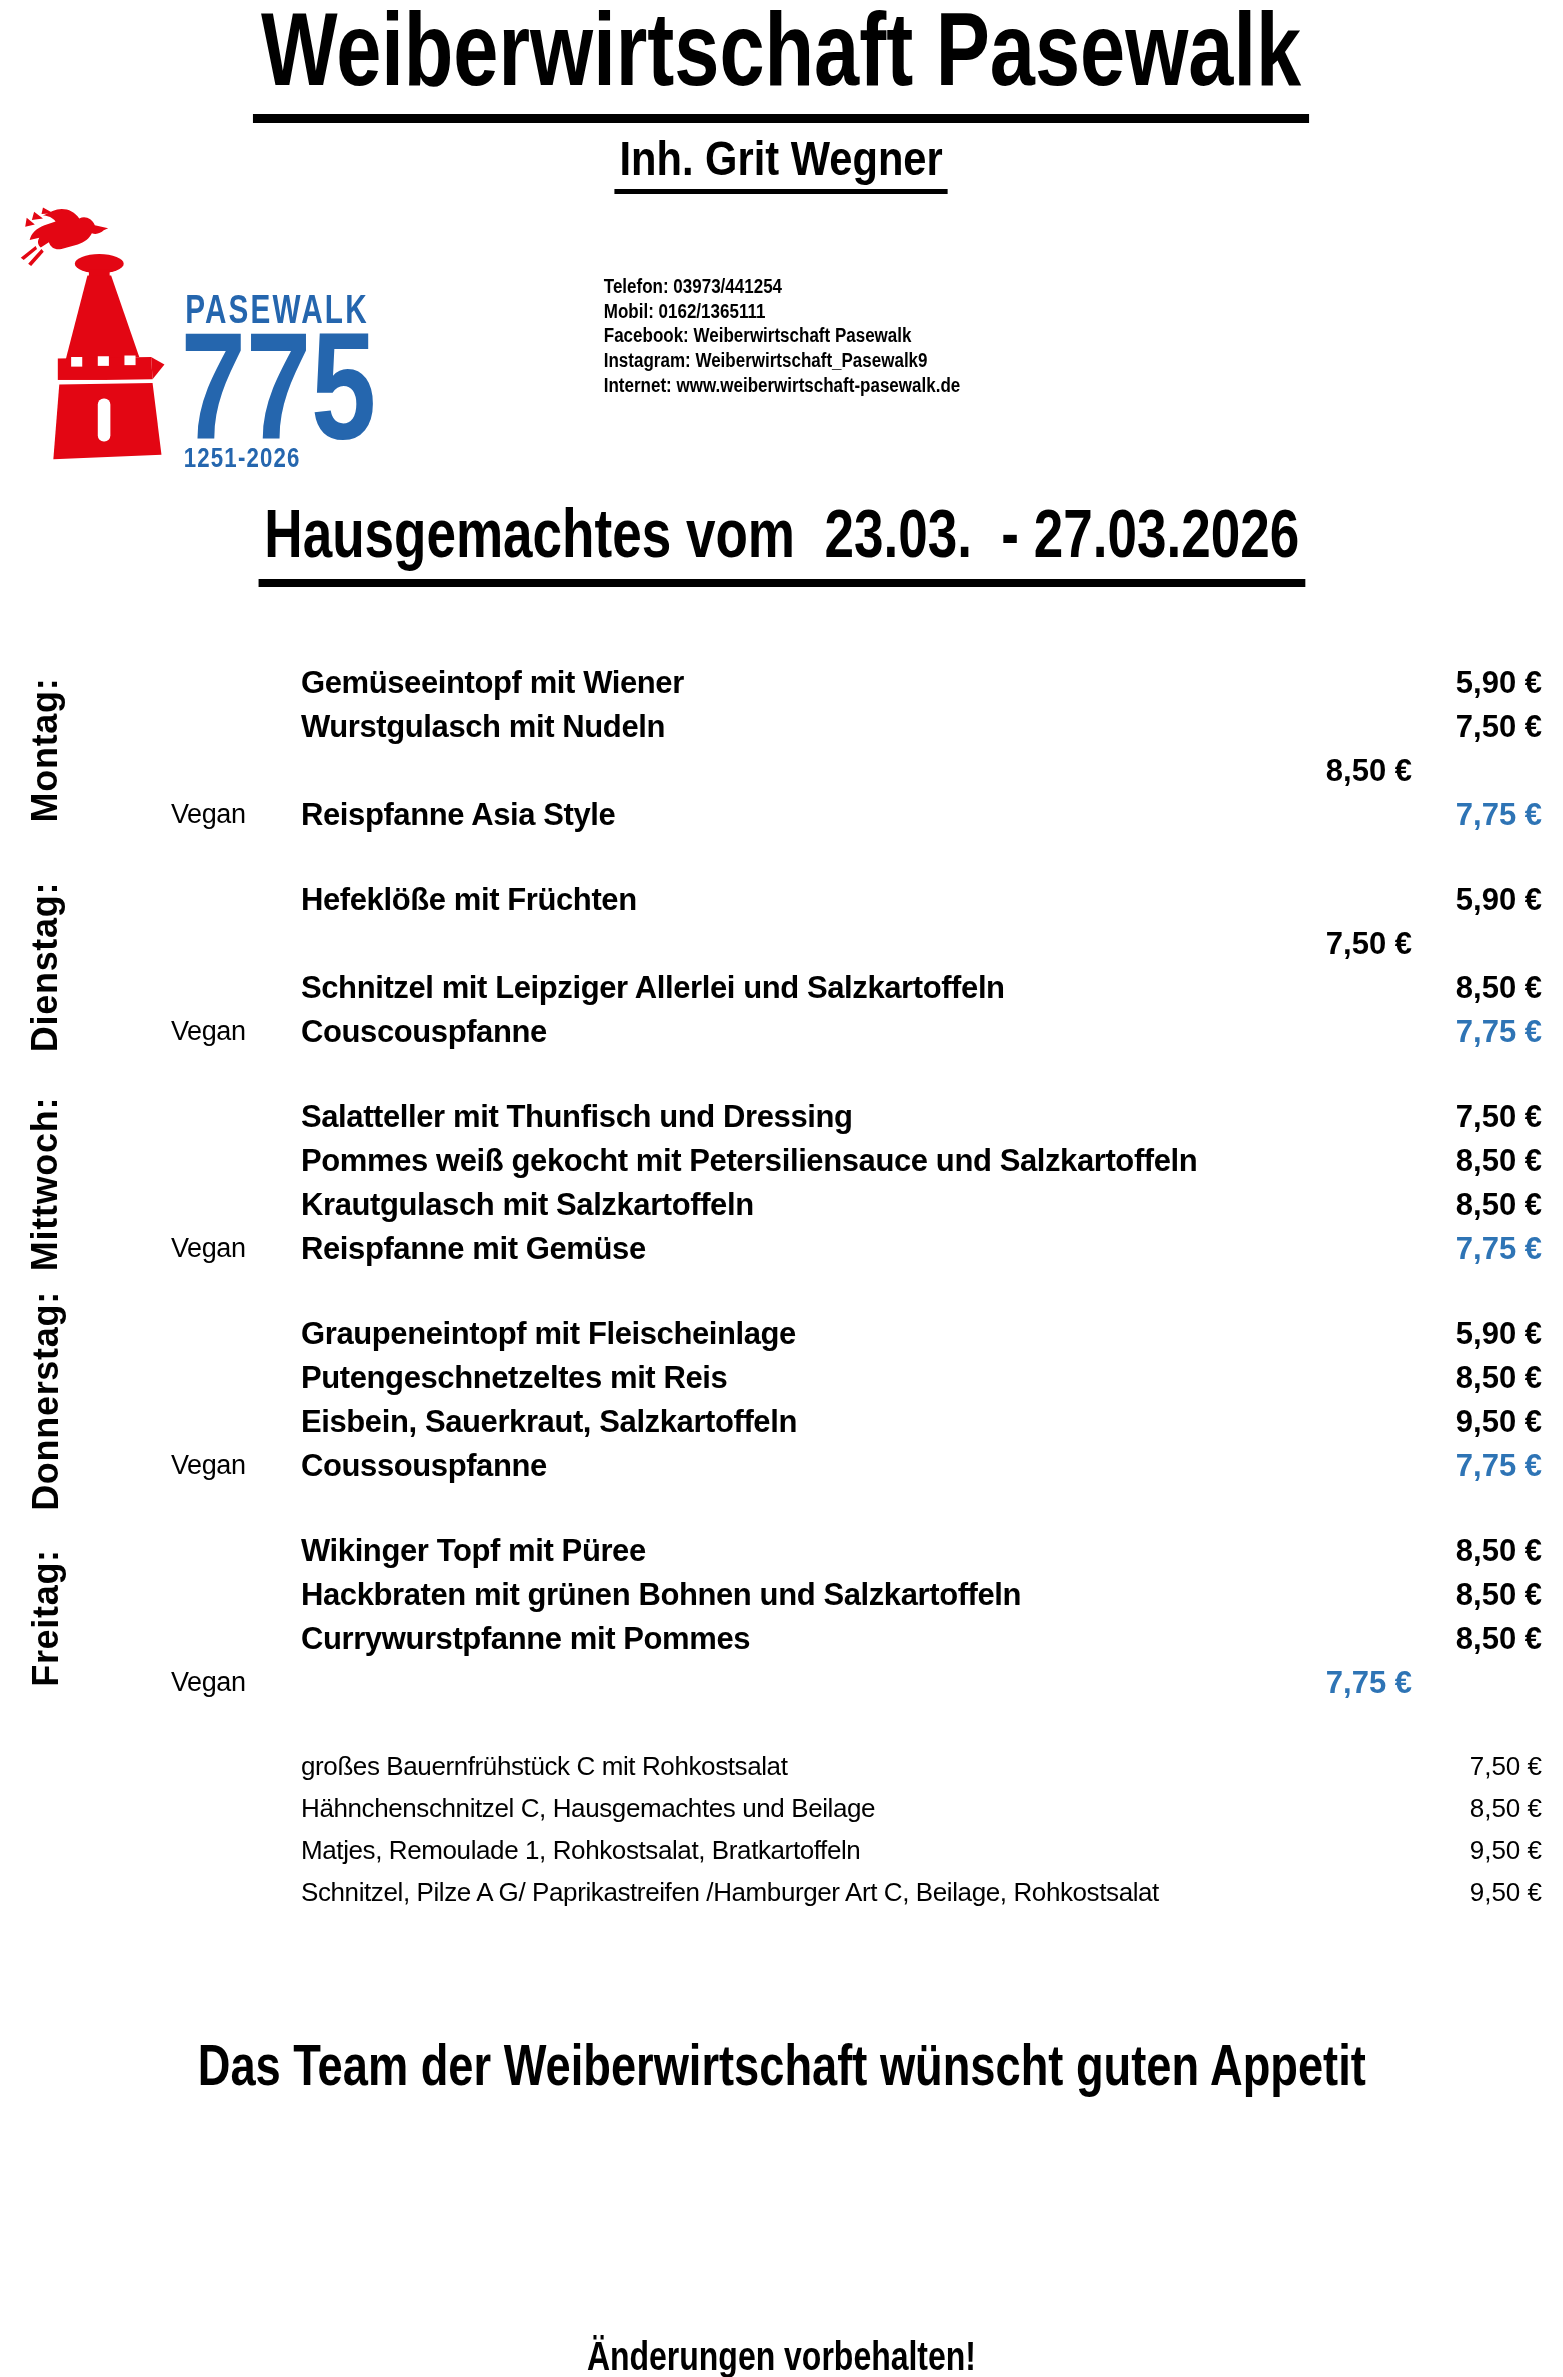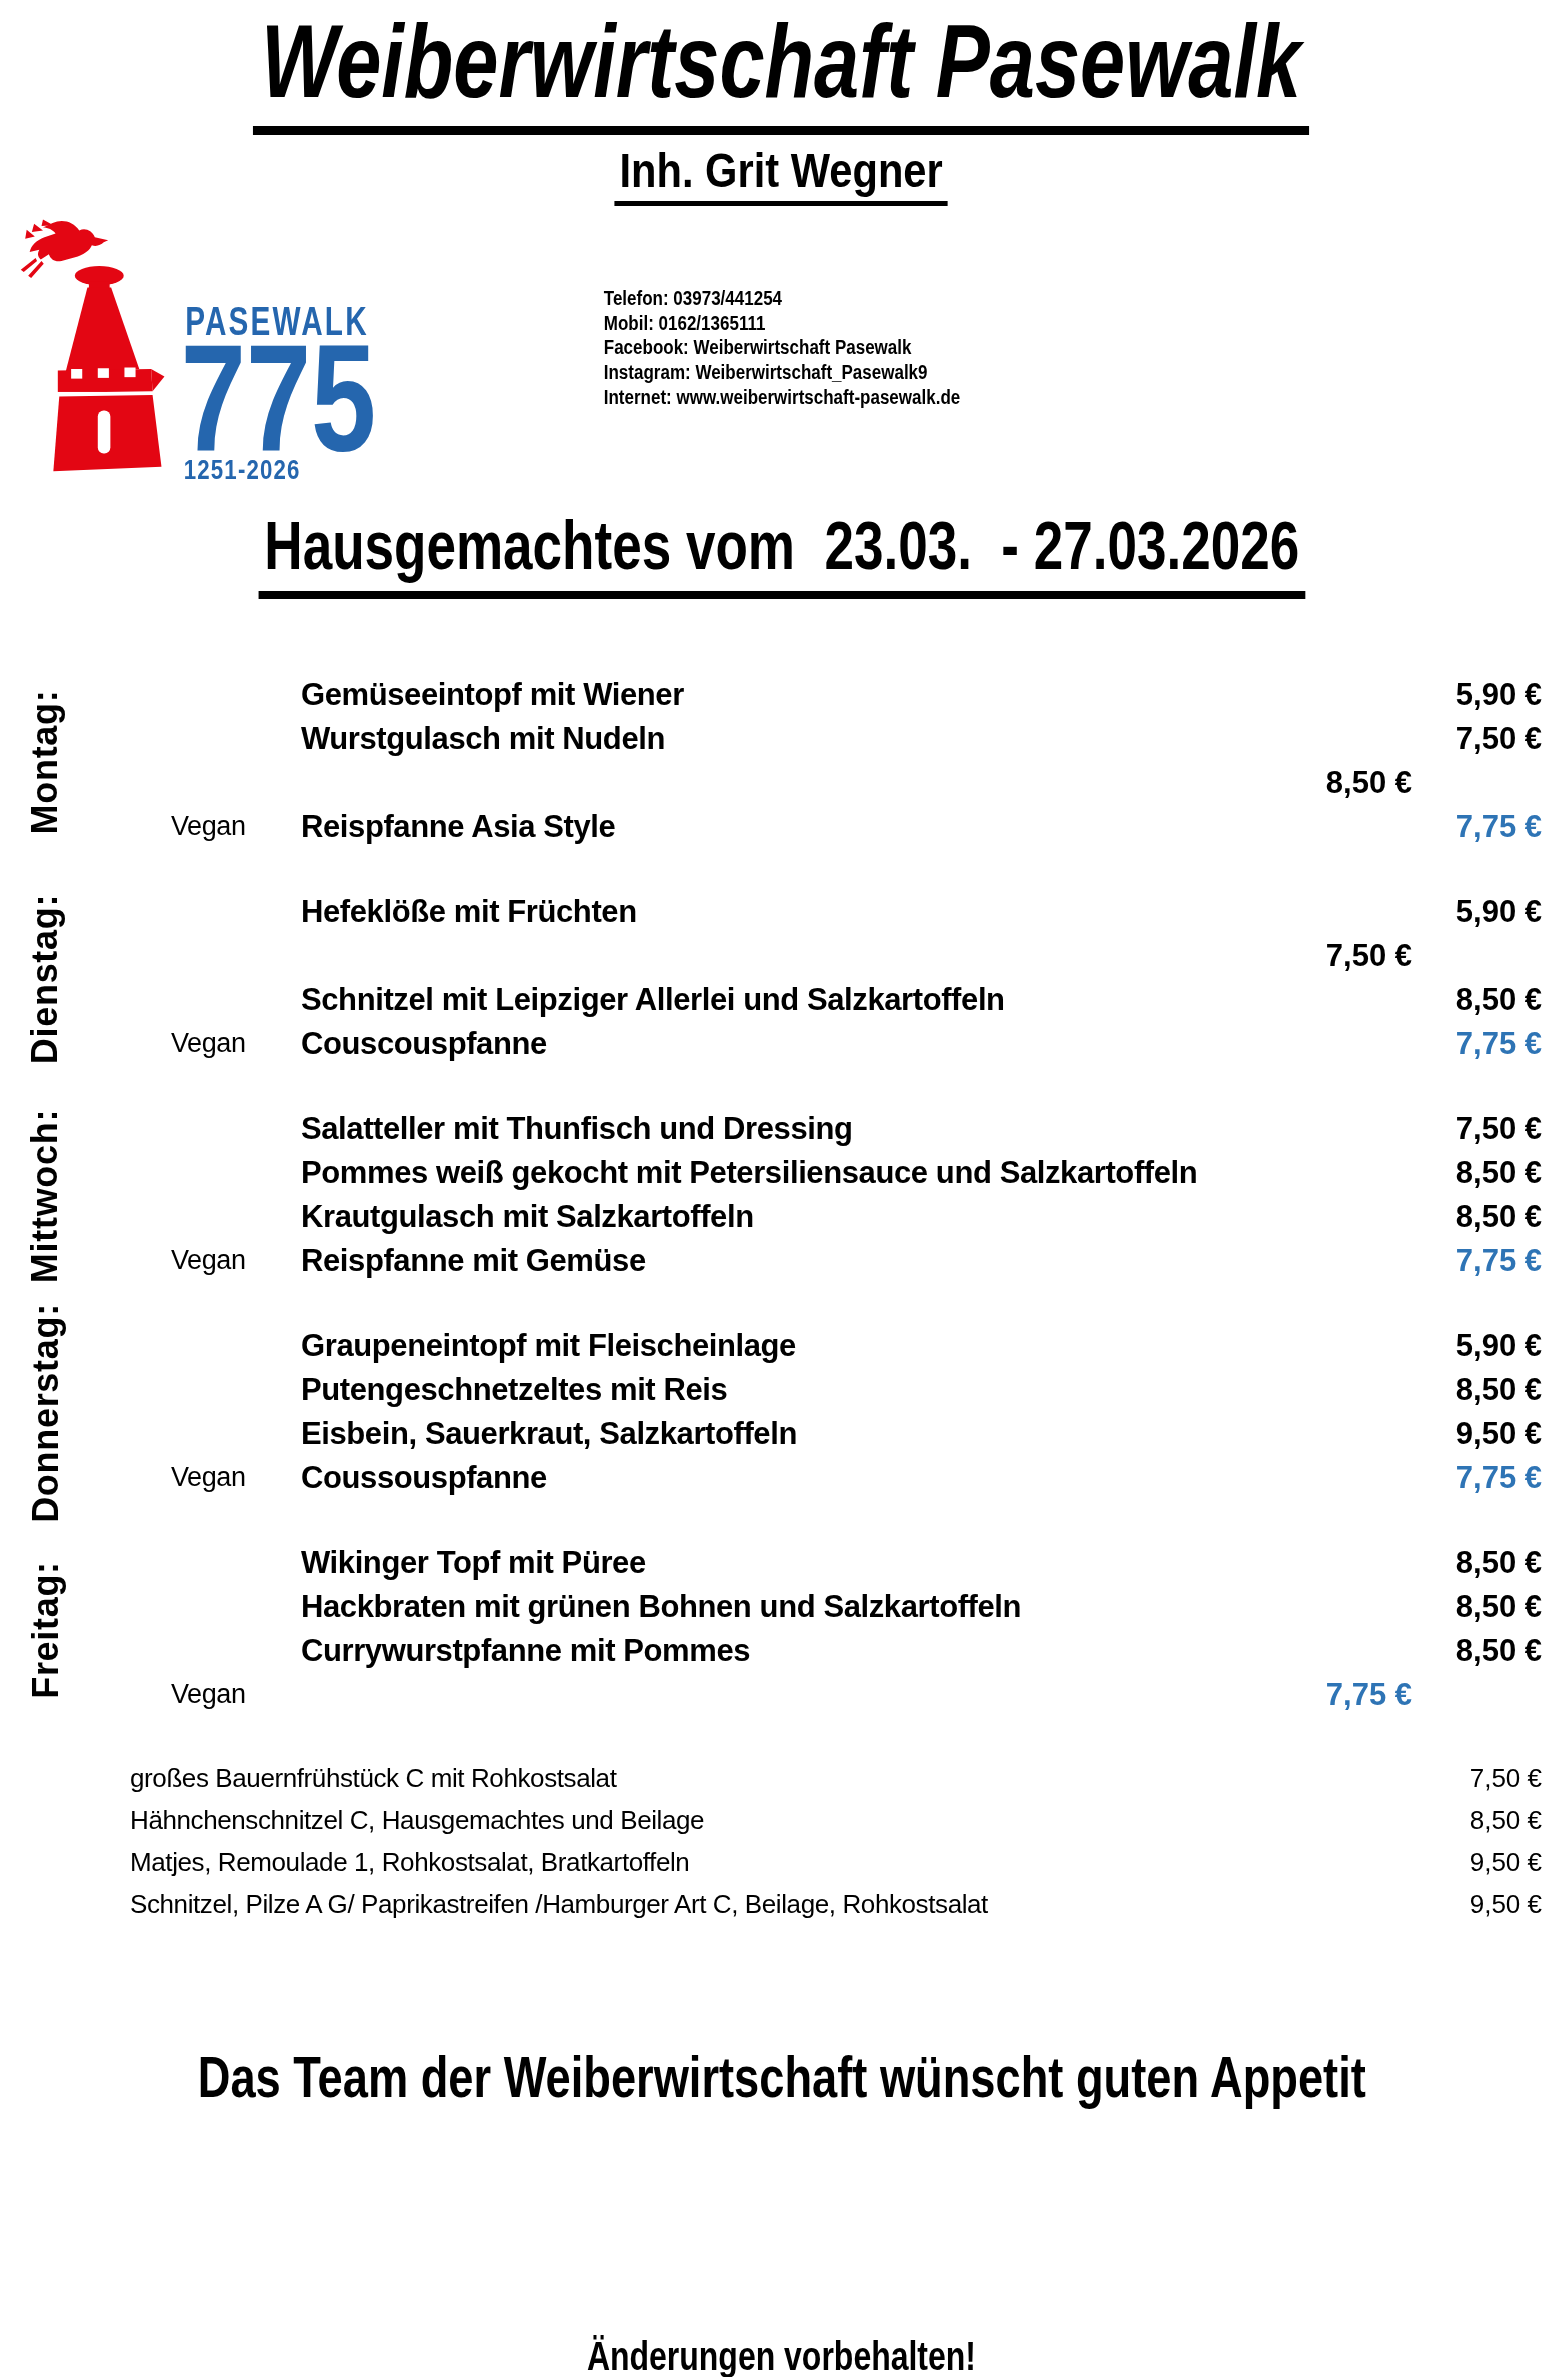--- a/index.html
+++ b/index.html
@@ -9,21 +9,21 @@
     margin:0 auto;
     background:#ffffff;
     font-family:"Liberation Sans", sans-serif;
     color:#000;
     overflow:hidden;
   }
   .center{text-align:center;}
   .cond{display:inline-block;transform:scaleX(.78);transform-origin:center;white-space:pre;}
 
   
-  .title-wrap{padding-top:12px;font-style:italic;}
+  .title-wrap{}
   .title-text{
     font-size:104px;font-weight:bold;line-height:.95;
     border-bottom:9.6px solid #000;padding:0 10.4px 15px 10.4px;
   }
   .subtitle-wrap{margin-top:12px;}
   .subtitle-text{
     font-size:49px;font-weight:bold;line-height:.95;
     border-bottom:5.2px solid #000;padding:0 6px 7.4px 6px;
     transform:scaleX(.85);
   }
@@ -53,21 +53,21 @@
   .day-rail{position:absolute;left:4.4px;top:0;height:100%;width:82px;
     display:flex;align-items:center;justify-content:center;}
   .day-label{transform:rotate(-90deg);white-space:nowrap;font-weight:bold;font-size:36px;letter-spacing:0.7px;}
   .row{display:grid;grid-template-columns:130px 1fr 130px;align-items:center;height:44px;}
   .vegan{font-size:27px;font-weight:normal;letter-spacing:-0.4px;}
   .dish{font-size:31px;font-weight:bold;letter-spacing:-0.4px;white-space:nowrap;}
   .price{font-size:31px;font-weight:bold;text-align:right;white-space:nowrap;}
   .price.vegan-price{color:var(--vegan-blue,#2e74b5);}
 
   
-  .extras{padding-right:21px;margin-top:0;}
+  .extras{padding-left:171px;padding-right:21px;margin-top:0;}
   .extras .row{height:42px;}
   .extras .dish{font-size:26px;font-weight:normal;}
   .extras .price{font-size:26px;font-weight:normal;}
 
   
   .closing{margin-top:119px;text-align:center;}
   .closing .cond{font-size:58px;font-weight:bold;line-height:1.1;}
   .bottom-note{position:absolute;bottom:0;left:0;right:0;text-align:center;}
   .bottom-note .cond{font-size:41px;font-weight:bold;line-height:1;}
 </style>

